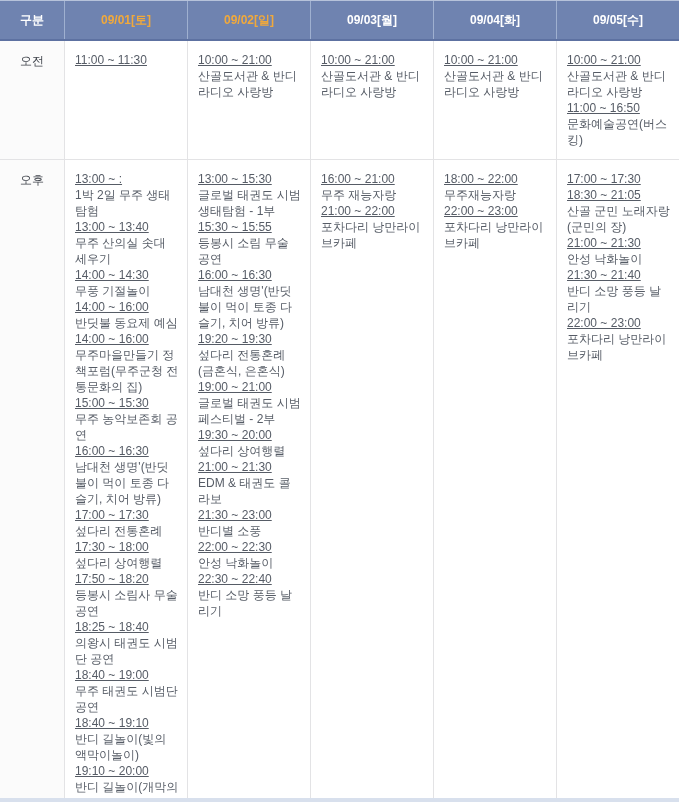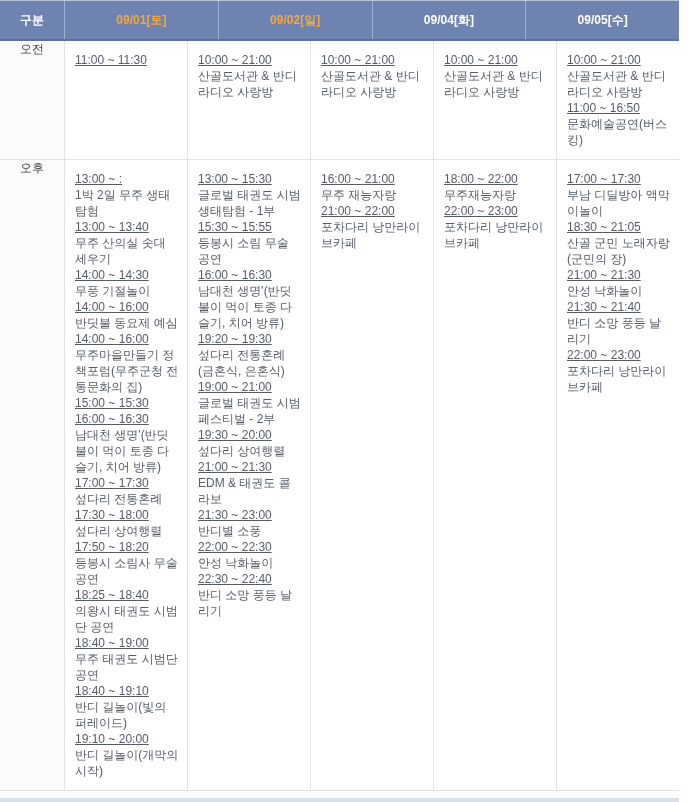--- a/index.html
+++ b/index.html
@@ -22,36 +22,37 @@
   .thead{display:flex;height:41px;background:var(--header-bg);
     border-top:1px solid var(--header-top);
     border-bottom:2px solid var(--header-bottom);}
   .th{flex:1 1 0;display:flex;align-items:center;justify-content:center;
     font-size:12px;font-weight:bold;color:var(--header-text);
     border-left:1px solid var(--header-divider);}
   .th.corner{flex:0 0 64px;border-left:none;}
   .th.weekend{color:var(--weekend-text);}
   .trow{display:flex;align-items:stretch;border-bottom:1px solid var(--border);}
   .trow.morning{min-height:97px;}
-  .row-label{flex:0 0 64px;text-align:center;
+  .row-label{flex:0 0 64px;text-align:center;padding-top:12px;
     font-size:12px;color:var(--label-text);background:var(--label-bg);}
   .cell{flex:1 1 0;padding:11px 8px 11px 10px;border-left:1px solid var(--border);
     font-size:12px;line-height:16px;color:var(--body-text);word-break:break-all;}
   .event-time{white-space:nowrap;text-decoration:underline;}
   .bottom-strip{position:absolute;left:0;right:0;bottom:0;height:4px;background:var(--strip);}
 </style>
 </head>
 <body>
 
 <div class="table">
   <div class="thead">
     <div class="th corner">구분</div>
 
   <div class="th weekend">09/01[토]</div>
       <div class="th weekend">09/02[일]</div>
+      <div class="th">09/03[월]</div>
       <div class="th">09/04[화]</div>
       <div class="th">09/05[수]</div>
     </div>
   <div id="tbody">
 
   <div class="trow morning">
         <div class="row-label">오전</div>
         <div class="cell">
           <div class="event-time">11:00 ~ 11:30</div>
         </div>
@@ -81,34 +82,35 @@
           <div class="event-title">1박 2일 무주 생태탐험</div>
           <div class="event-time">13:00 ~ 13:40</div>
           <div class="event-title">무주 산의실 솟대 세우기</div>
           <div class="event-time">14:00 ~ 14:30</div>
           <div class="event-title">무풍 기절놀이</div>
           <div class="event-time">14:00 ~ 16:00</div>
           <div class="event-title">반딧불 동요제 예심</div>
           <div class="event-time">14:00 ~ 16:00</div>
           <div class="event-title">무주마을만들기 정책포럼(무주군청 전통문화의 집)</div>
           <div class="event-time">15:00 ~ 15:30</div>
+          <div class="event-title">무주 농악보존회 공연</div>
           <div class="event-time">16:00 ~ 16:30</div>
           <div class="event-title">남대천 생명'(반딧불이 먹이 토종 다슬기, 치어 방류)</div>
           <div class="event-time">17:00 ~ 17:30</div>
           <div class="event-title">섶다리 전통혼례</div>
           <div class="event-time">17:30 ~ 18:00</div>
           <div class="event-title">섶다리 상여행렬</div>
           <div class="event-time">17:50 ~ 18:20</div>
           <div class="event-title">등봉시 소림사 무술공연</div>
           <div class="event-time">18:25 ~ 18:40</div>
           <div class="event-title">의왕시 태권도 시범단 공연</div>
           <div class="event-time">18:40 ~ 19:00</div>
           <div class="event-title">무주 태권도 시범단 공연</div>
           <div class="event-time">18:40 ~ 19:10</div>
-          <div class="event-title">반디 길놀이(빛의 퍼레이드)</div>
+          <div class="event-title">반디 길놀이(빛의 액막이놀이)</div>
           <div class="event-time">19:10 ~ 20:00</div>
           <div class="event-title">반디 길놀이(개막의 시작)</div>
         </div>
         <div class="cell">
           <div class="event-time">13:00 ~ 15:30</div>
           <div class="event-title">글로벌 태권도 시범 생태탐험 - 1부</div>
           <div class="event-time">15:30 ~ 15:55</div>
           <div class="event-title">등봉시 소림 무술 공연</div>
           <div class="event-time">16:00 ~ 16:30</div>
           <div class="event-title">남대천 생명'(반딧불이 먹이 토종 다슬기, 치어 방류)</div>
@@ -134,21 +136,20 @@
           <div class="event-title">포차다리 낭만라이브카페</div>
         </div>
         <div class="cell">
           <div class="event-time">18:00 ~ 22:00</div>
           <div class="event-title">무주재능자랑</div>
           <div class="event-time">22:00 ~ 23:00</div>
           <div class="event-title">포차다리 낭만라이브카페</div>
         </div>
         <div class="cell">
           <div class="event-time">17:00 ~ 17:30</div>
-          <div class="event-title">부남 디딜방아 액막이놀이</div>
           <div class="event-time">18:30 ~ 21:05</div>
           <div class="event-title">산골 군민 노래자랑(군민의 장)</div>
           <div class="event-time">21:00 ~ 21:30</div>
           <div class="event-title">안성 낙화놀이</div>
           <div class="event-time">21:30 ~ 21:40</div>
           <div class="event-title">반디 소망 풍등 날리기</div>
           <div class="event-time">22:00 ~ 23:00</div>
           <div class="event-title">포차다리 낭만라이브카페</div>
         </div>
       </div>

